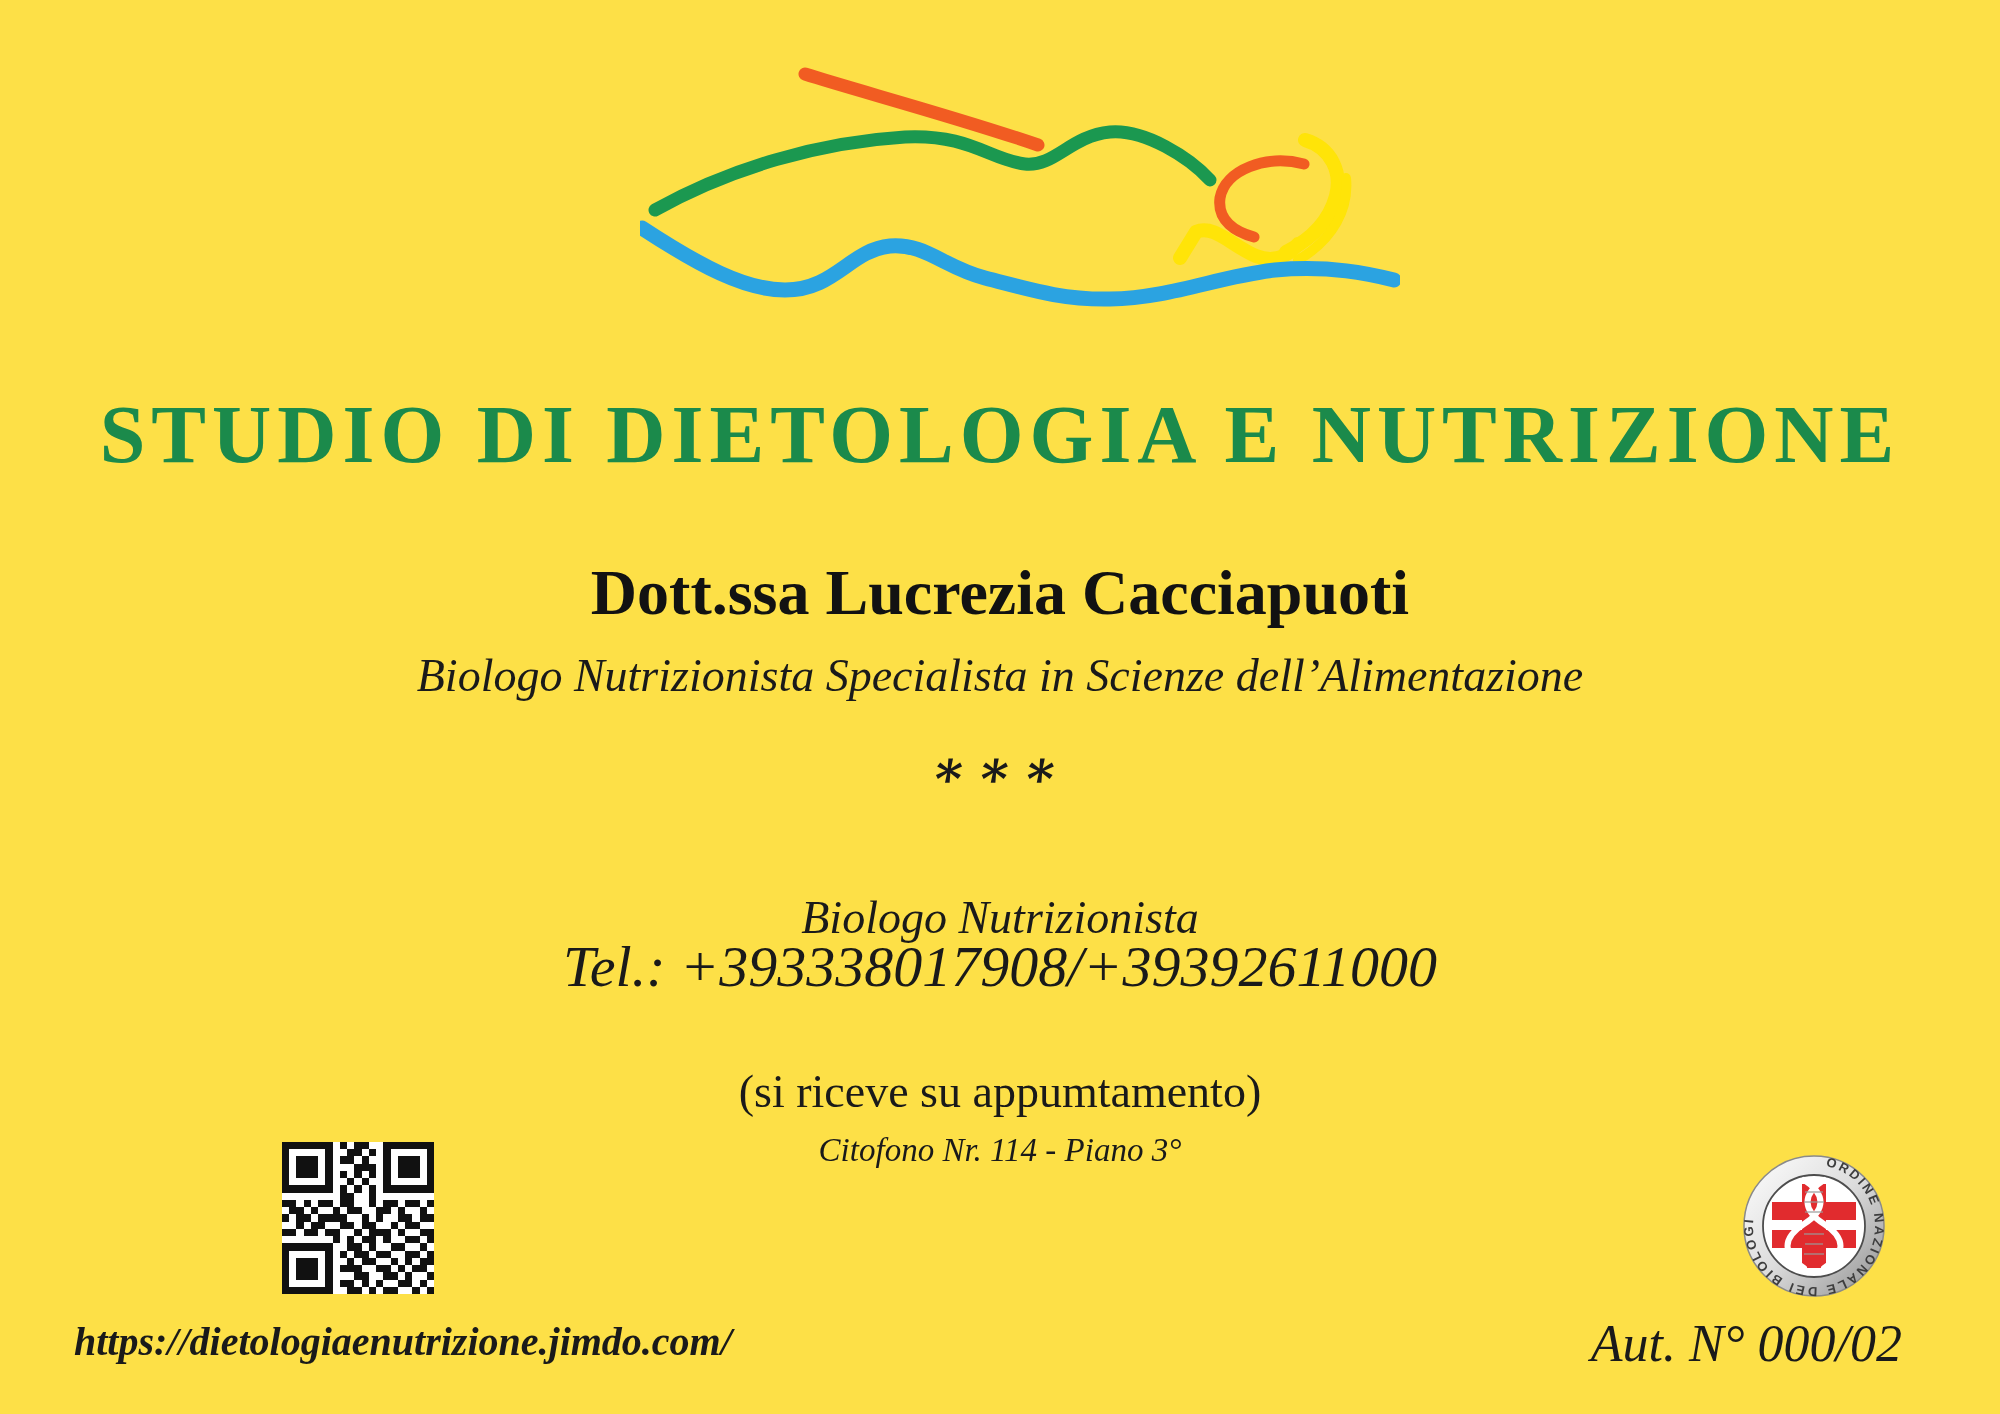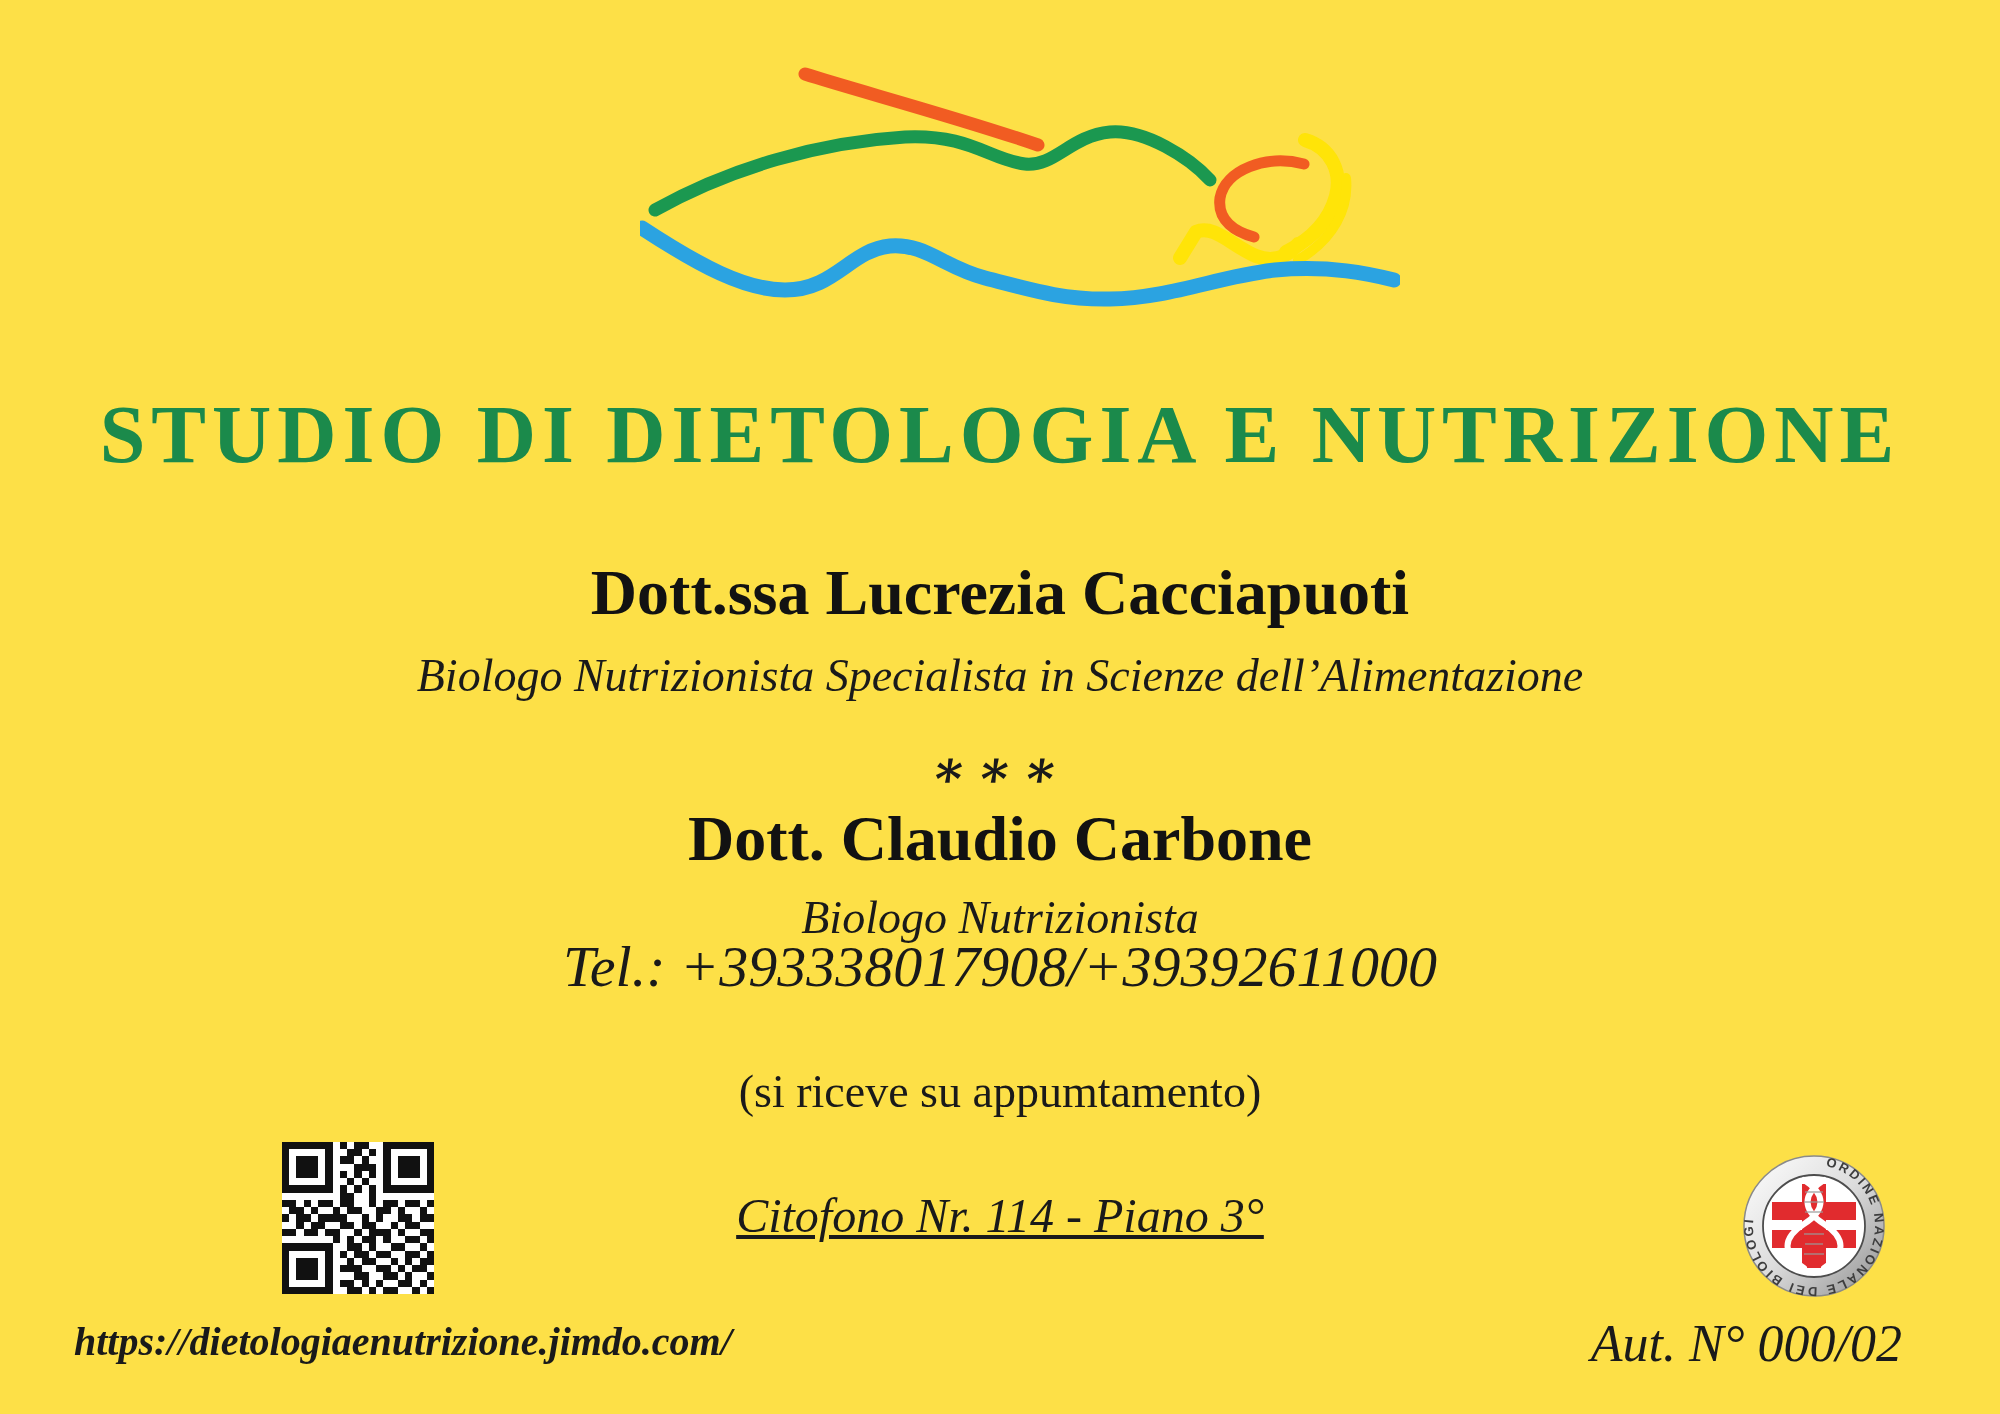--- a/index.html
+++ b/index.html
@@ -22,21 +22,21 @@
   .name2{top:802px;}
   .qual{font-size:46px;font-style:italic;color:#1a1a1a;}
   .qual1{top:650px;}
   .qual2{top:892px;}
   .stars{
     top:740px;font-size:52px;font-weight:bold;letter-spacing:10px;
     transform:skewX(-8deg);
   }
   .phone{top:934px;font-size:58px;font-style:italic;}
   .note{top:1066px;font-size:46px;}
-  .intercom{top:1188px;font-size:48px;font-style:italic;text-decoration:underline;}
+  .intercom{top:1132px;font-size:33px;font-style:italic;}
   .website{
     position:absolute;left:74px;top:1318px;
     font-size:40px;font-style:italic;font-weight:bold;white-space:nowrap;
   }
   .aut{
     position:absolute;right:98px;top:1314px;
     font-size:52px;font-style:italic;white-space:nowrap;
   }
   .logo{position:absolute;left:640px;top:18px;width:760px;height:290px;}
   .logo path{fill:none;stroke-linecap:round;stroke-linejoin:round;}
@@ -72,21 +72,20 @@
     <path stroke-width="15" d="M2,210 C60,248 105,272 145,272 C195,272 210,232 250,228 C285,225 305,250 345,260 C385,270 420,282 470,281 C530,280 580,258 635,252 C690,247 730,256 754,262" stroke="#2ba3e1"></path>
   </svg>
 
   <div class="line title">STUDIO DI DIETOLOGIA E NUTRIZIONE</div>
 
   <div class="line qual qual1">Biologo Nutrizionista Specialista in Scienze dell’Alimentazione</div>
   <div class="line name name1">Dott.ssa Lucrezia Cacciapuoti</div>
 
   <div class="line stars">∗∗∗</div>
 
-  <div class="line name name2">Dott. Claudio Carbone</div>
   <div class="line qual qual2">Biologo Nutrizionista</div>
 
   <div class="line phone">Tel.: +393338017908/+39392611000</div>
   <div class="line note">(si riceve su appumtamento)</div>
   <div class="line intercom">Citofono Nr. 114 - Piano 3°</div>
 
   <div class="qr" style="grid-template-columns: repeat(21, 1fr);">
       <div class="qm on"></div>
       <div class="qm on"></div>
       <div class="qm on"></div>

